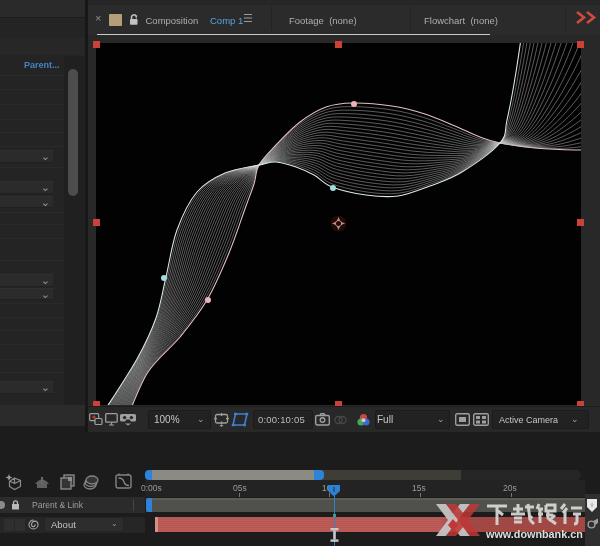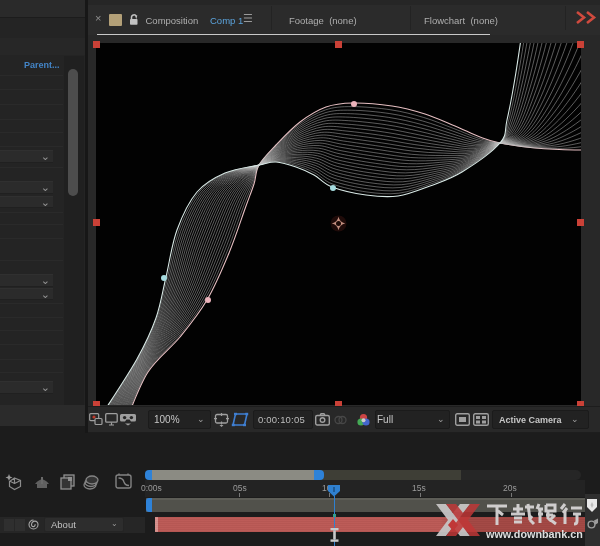--- a/index.html
+++ b/index.html
@@ -204,21 +204,21 @@
       <rect x="4" y="4" width="7" height="5" fill="#9f9f9f"></rect>
     </svg>
     <svg class="abs" style="left:385px;top:6px" width="16" height="13" viewBox="0 0 16 13">
       <rect x="0.7" y="0.7" width="14.6" height="11.5" rx="1.5" fill="none" stroke="#9f9f9f" stroke-width="1.4"></rect>
       <rect x="3" y="3" width="4" height="3" fill="#9f9f9f"></rect>
         <rect x="9" y="3" width="4" height="3" fill="#9f9f9f"></rect>
       <rect x="3" y="7.5" width="4" height="3" fill="#9f9f9f"></rect>
         <rect x="9" y="7.5" width="4" height="3" fill="#9f9f9f"></rect>
     </svg>
     <div class="tbox" style="left:404px;width:97px;"></div>
-    <div class="abs" style="left:411px;top:7.5px;font-size:9px;color:#c6c6c6;font-weight:bold;">Active Camera</div>
+    <div class="abs" style="left:411px;top:7.5px;font-size:9px;color:#c6c6c6;">Active Camera</div>
     <div class="abs" style="left:483px;top:7px;color:#a0a0a0;font-size:9px;">⌄</div>
   </div>
 
   <div id="tl">
 
     <svg class="abs" style="opacity:0.82;left:5px;top:40px" width="18" height="18" viewBox="0 0 18 18">
       <path d="M4,1 L5,3.5 L7.5,4.5 L5,5.5 L4,8 L3,5.5 L0.5,4.5 L3,3.5 Z" fill="#b5b5b5"></path>
       <path d="M9.5,5 L15.5,7.5 V13.5 L9.5,16.5 L4.5,13.5 V8.5 Z M9.5,5 V10.5 M9.5,10.5 L15,7.8 M9.5,10.5 L5,8.2" fill="none" stroke="#a5a5a5" stroke-width="1.2"></path>
     </svg>
     <svg class="abs" style="opacity:0.82;left:33px;top:42px" width="18" height="14" viewBox="0 0 18 14">
@@ -252,20 +252,29 @@
     <div class="rlbl" style="left:141px;">0:00s</div>
     <div class="rlbl" style="left:233px;">05s</div>
     <div class="rlbl" style="left:322px;">10s</div>
     <div class="rlbl" style="left:412px;">15s</div>
     <div class="rlbl" style="left:503px;">20s</div>
     <div class="abs" style="left:239px;top:60px;width:1px;height:4px;background:#777;"></div>
     <div class="abs" style="left:329px;top:60px;width:1px;height:4px;background:#777;"></div>
     <div class="abs" style="left:420px;top:60px;width:1px;height:4px;background:#777;"></div>
     <div class="abs" style="left:511px;top:60px;width:1px;height:4px;background:#777;"></div>
 
+    <div class="abs" style="left:0;top:64px;width:145px;height:16px;background:#2b2b2b;">
+      <div class="abs" style="left:-3px;top:4px;width:8px;height:8px;border-radius:50%;background:#8a8a8a;"></div>
+      <svg class="abs" style="left:11px;top:3px" width="9" height="10" viewBox="0 0 9 10">
+        <rect x="1" y="4" width="7" height="5.5" fill="#b9b9b9"></rect>
+        <path d="M2.5,4 V2.8 A2,2 0 0 1 6.5,2.8 V4" fill="none" stroke="#b9b9b9" stroke-width="1.3"></path>
+      </svg>
+      <div class="abs" style="left:32px;top:3px;font-size:8.5px;color:#9d9d9d;">Parent &amp; Link</div>
+      <div class="abs" style="left:133px;top:2px;width:1px;height:12px;background:#454545;"></div>
+    </div>
 
     <div class="abs" style="left:146px;top:65px;width:439px;height:14px;background:#51514b;"></div>
     <div class="abs" style="left:146px;top:65px;width:6px;height:14px;background:#2e82d8;border-radius:3px 0 0 3px;"></div>
     <div class="abs" style="left:152px;top:65px;width:433px;height:2px;background:#5d5d57;"></div>
 
     <div class="abs" style="left:0;top:84px;width:145px;height:16px;background:#262626;">
       <div class="abs" style="left:4px;top:2px;width:10px;height:12px;background:#2f2f2f;"></div>
       <div class="abs" style="left:15px;top:2px;width:10px;height:12px;background:#2f2f2f;"></div>
       <svg class="abs" style="left:28px;top:2px" width="11" height="11" viewBox="0 0 11 11">
         <path d="M5.5,1 A4.5,4.5 0 1 0 10,5.5 A3.2,3.2 0 1 0 3.6,5.2 A1.8,1.8 0 1 0 7,5.2" fill="none" stroke="#a8a8a8" stroke-width="1.1"></path>

